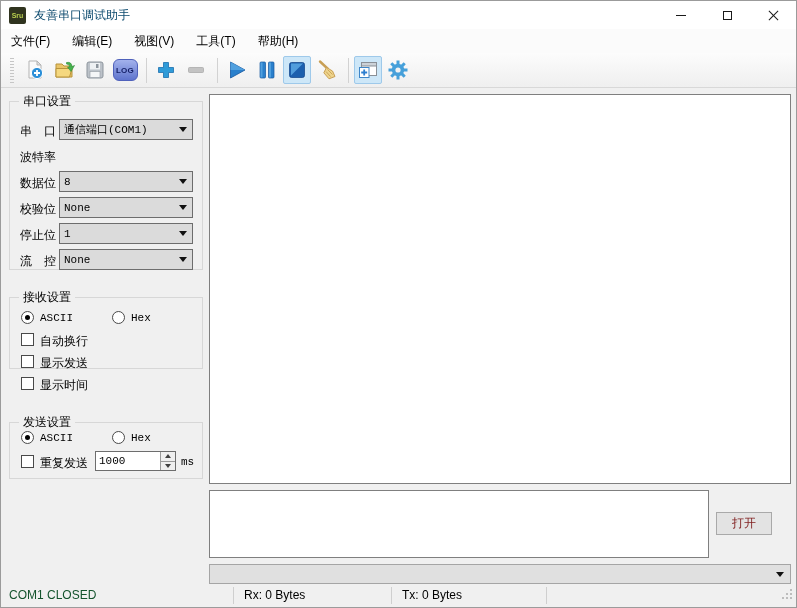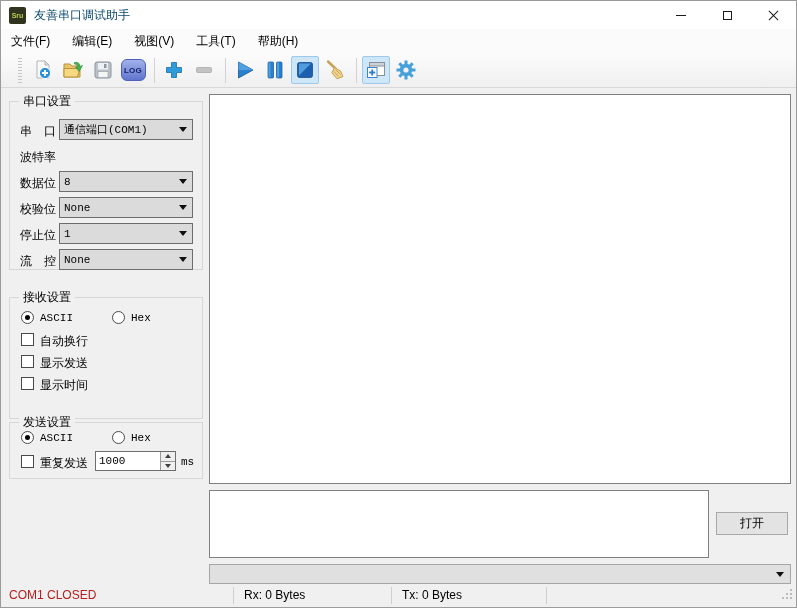--- a/index.html
+++ b/index.html
@@ -18,21 +18,21 @@
   .glyph-close { position:relative; width:11px; height:11px; }
   .glyph-close::before,.glyph-close::after { content:""; position:absolute; left:-1px; top:5px; width:13px; height:1px; background:#1a1a1a; }
   .glyph-close::before { transform:rotate(45deg); }
   .glyph-close::after { transform:rotate(-45deg); }
 
   
   .menubar { position:absolute; top:28px; left:0; right:0; height:24px; background:#fbfbfb; display:flex; align-items:center; padding-left:3px; }
   .menu-item { font-size:12px; color:#000; padding:3px 7px; margin-right:8px; }
 
   
-  .toolbar { position:absolute; top:52px; left:0; right:0; height:35px; background:linear-gradient(#fcfcfc,#efefef); border-bottom:1px solid #d8d8d8; display:flex; align-items:center; padding-left:16px; }
+  .toolbar { position:absolute; top:52px; left:0; right:0; height:35px; background:linear-gradient(#fcfcfc,#efefef); border-bottom:1px solid #d8d8d8; display:flex; align-items:center; padding-left:8px; }
   .tb-grip { width:4px; height:25px; margin:0 7px 0 1px; background:repeating-linear-gradient(180deg,#c6c6c6 0 1px, transparent 1px 3px); }
   .tb-btn { width:28px; height:28px; display:flex; align-items:center; justify-content:center; margin-right:2px; border:1px solid transparent; border-radius:2px; }
   .tb-btn.active { background:#cde7f8; border-color:#9ec9ea; }
   .tb-sep { width:1px; height:25px; background:#d2d2d2; margin:0 5px; }
   .tb-btn svg { display:block; }
   .log-badge { width:25px; height:22px; border-radius:6px; background:linear-gradient(#a3b2ec,#5f74cd); border:1px solid #4f61bb; color:#141f66; font-size:8px; font-weight:bold; display:flex; align-items:center; justify-content:center; letter-spacing:0.2px; }
 
   
   .groupbox { position:absolute; border:1px solid #d7d7d7; }
   .gb-label { position:absolute; top:-9px; left:9px; background:#f0f0f0; padding:0 4px; font-size:12px; color:#000; white-space:nowrap; }
@@ -51,21 +51,21 @@
   .spin-input { flex:1; border:none; outline:none; font-family:"Liberation Mono","DejaVu Sans Mono",monospace; font-size:11px; padding:0 0 0 3px; background:#fff; width:58px; }
   .spin-btns { width:15px; display:flex; flex-direction:column; border-left:1px solid #9a9a9a; }
   .spin-up,.spin-down { flex:1; background:#efefef; display:flex; align-items:center; justify-content:center; position:relative; }
   .spin-up { border-bottom:1px solid #9a9a9a; }
   .spin-up::after { content:""; width:0; height:0; border-left:3px solid transparent; border-right:3px solid transparent; border-bottom:4px solid #404040; }
   .spin-down::after { content:""; width:0; height:0; border-left:3px solid transparent; border-right:3px solid transparent; border-top:4px solid #404040; }
 
   
   .receive-display { position:absolute; left:208px; top:93px; width:582px; height:390px; background:#ffffff; border:1px solid #7f7f7f; }
   .send-input { position:absolute; left:208px; top:489px; width:500px; height:68px; background:#ffffff; border:1px solid #7f7f7f; font-family:"Liberation Mono","DejaVu Sans Mono",monospace; font-size:12px; padding:2px; resize:none; outline:none; }
-  .open-btn { position:absolute; left:715px; top:511px; width:72px; height:23px; background:#e3e3e3; border:1px solid #a9a9a9; font-size:12px; color:#000000; display:flex; align-items:center; justify-content:center; }
+  .open-btn { position:absolute; left:715px; top:511px; width:56px; height:23px; background:#e3e3e3; border:1px solid #a9a9a9; font-size:12px; color:#7f1d1d; display:flex; align-items:center; justify-content:center; }
   .history-combo { position:absolute; left:208px; top:563px; width:582px; height:20px; background:#e0e0e0; border:1px solid #a5a5a5; }
   .history-arrow { position:absolute; right:6px; top:7px; width:0; height:0; border-left:4px solid transparent; border-right:4px solid transparent; border-top:5px solid #101010; }
 
   
   .statusbar { position:absolute; left:0; bottom:0; width:100%; height:23px; background:#f0f0f0; }
   .sb-text { position:absolute; top:4px; font-size:12px; color:#000; white-space:nowrap; }
   .sb-div { position:absolute; top:3px; width:1px; height:17px; background:#cfcfcf; }
   .sb-grip { position:absolute; right:2px; bottom:2px; }
 </style>
 </head>
@@ -257,21 +257,21 @@
       <span class="combo-arrow"></span>
     </div>
 
     <span class="f-label" style="top:151px;">流　控</span>
     <div class="combo" style="top:147px;">
       <span class="combo-text">None</span>
       <span class="combo-arrow"></span>
     </div>
   </div>
 
-  <div class="groupbox" style="left:8px; top:296px; width:194px; height:122px;">
+  <div class="groupbox" style="left:8px; top:296px; width:194px; height:72px;">
     <span class="gb-label">接收设置</span>
 
     <span class="radio checked" style="left:11px; top:13px;"></span>
     <span class="opt-mono" style="left:30px; top:14px;">ASCII</span>
     <span class="radio" style="left:102px; top:13px;"></span>
     <span class="opt-mono" style="left:121px; top:14px;">Hex</span>
 
     <span class="checkbox" style="left:11px; top:35px;"></span>
     <span class="opt-cn" style="left:30px; top:35px;">自动换行</span>
 
@@ -306,21 +306,21 @@
   <div class="receive-display"></div>
 
   <textarea class="send-input" style=""></textarea>
   <div class="open-btn">打开</div>
 
   <div class="history-combo">
     <span class="history-arrow"></span>
   </div>
 
   <div class="statusbar">
-    <span class="sb-text" style="left: 8px; color: #b91c1c;">COM1 CLOSED</span>
+    <span class="sb-text" style="left: 8px; color: #14532d;">COM1 CLOSED</span>
     <span class="sb-div" style="left:232px;"></span>
     <span class="sb-text" style="left:243px;">Rx: 0 Bytes</span>
     <span class="sb-div" style="left:390px;"></span>
     <span class="sb-text" style="left:401px;">Tx: 0 Bytes</span>
     <span class="sb-div" style="left:545px;"></span>
     <span class="sb-grip"><svg width="13" height="13" viewBox="0 0 13 13">
       <g fill="#bdbdbd">
         <rect x="9" y="1" width="2" height="2"></rect>
         <rect x="5" y="5" width="2" height="2"></rect>
             <rect x="9" y="5" width="2" height="2"></rect>

